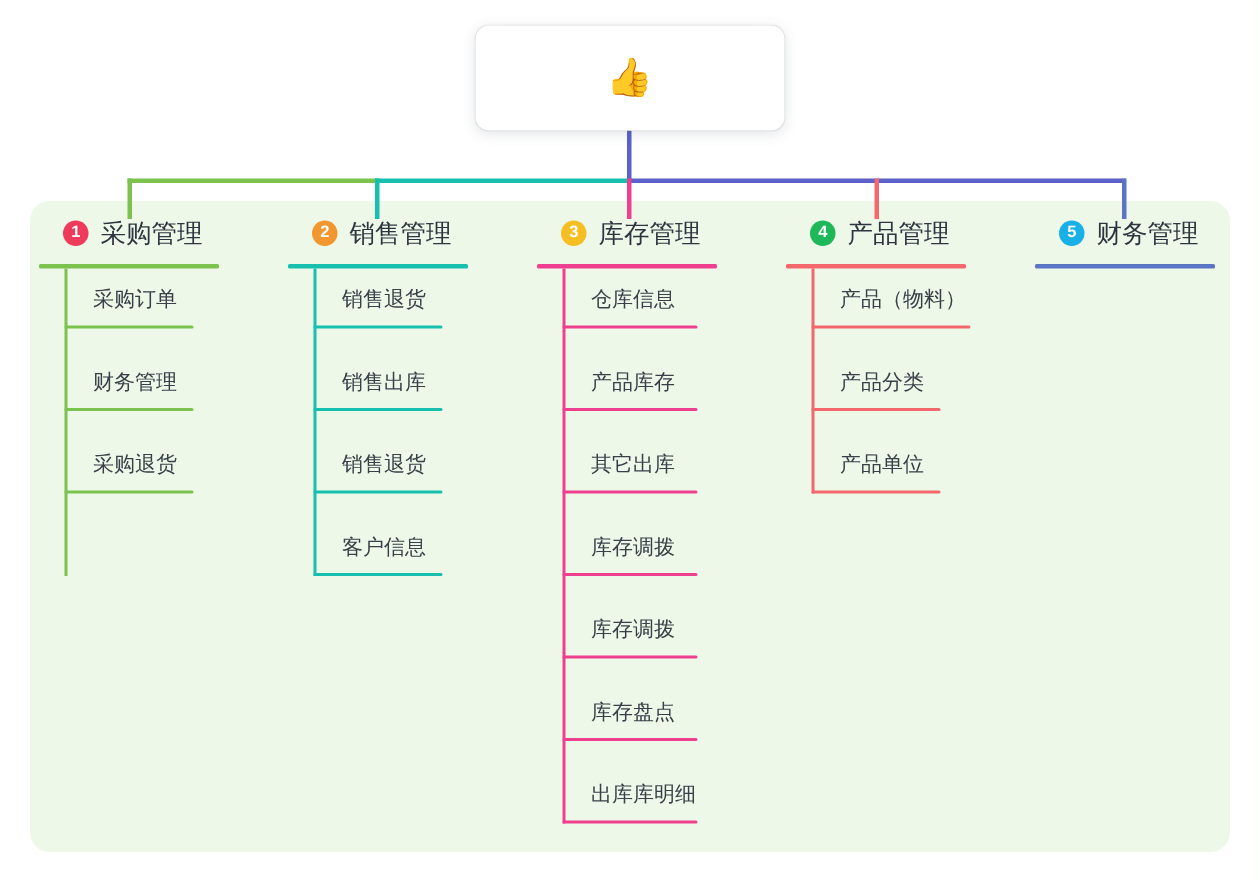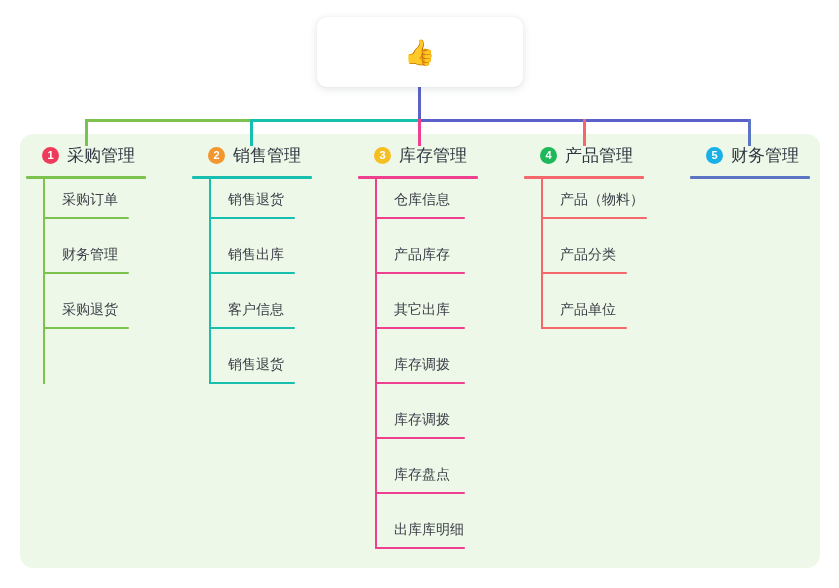--- a/index.html
+++ b/index.html
@@ -189,25 +189,25 @@
         <div class="spine" style="background: rgb(23, 191, 174); height: 205px;"></div>
         <div class="leaf">
           <div class="leaf-label">销售退货</div>
           <div class="leaf-rule" style="width: 86px; background: rgb(23, 191, 174);"></div>
         </div>
         <div class="leaf">
           <div class="leaf-label">销售出库</div>
           <div class="leaf-rule" style="width: 86px; background: rgb(23, 191, 174);"></div>
         </div>
         <div class="leaf">
+          <div class="leaf-label">销售退货</div>
+          <div class="leaf-rule" style="width: 86px; background: rgb(23, 191, 174);"></div>
+        </div>
+        <div class="leaf">
           <div class="leaf-label">客户信息</div>
-          <div class="leaf-rule" style="width: 86px; background: rgb(23, 191, 174);"></div>
-        </div>
-        <div class="leaf">
-          <div class="leaf-label">销售退货</div>
           <div class="leaf-rule" style="width: 86px; background: rgb(23, 191, 174);"></div>
         </div>
       </div>
     </div>
     <div class="column" style="left: 358px;">
       <div class="col-head">
         <div class="badge" style="background: rgb(245, 191, 35);">3</div>
         <div class="col-title">库存管理</div>
       </div>
       <div class="head-rule" style="width: 120px; background: rgb(239, 64, 144);"></div>

